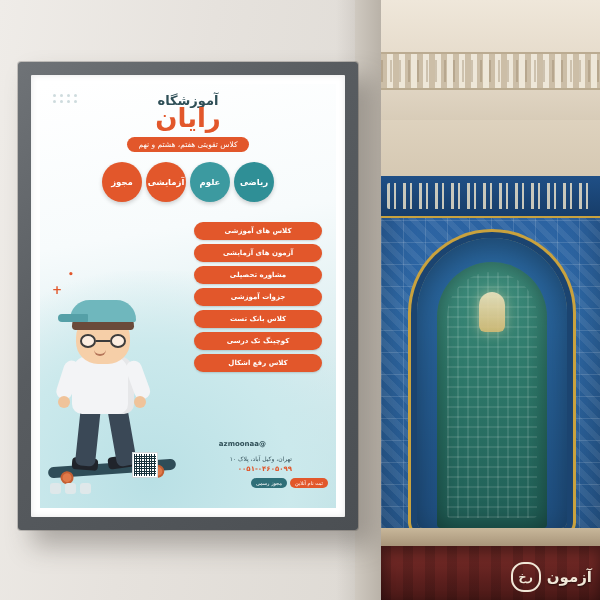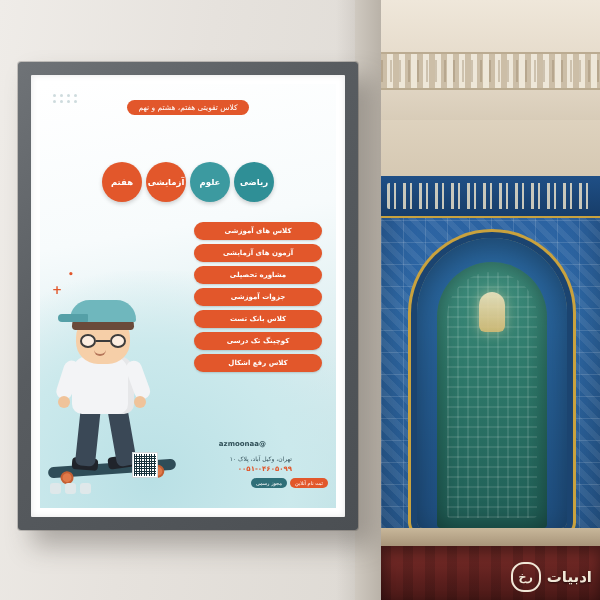--- a/index.html
+++ b/index.html
@@ -290,28 +290,32 @@
             <i></i>
             <i></i>
             <i></i>
             <i></i>
             <i></i>
             <i></i>
             <i></i>
         </div>
 
         <div class="p-head">
+          <div class="p-title">
+            <span class="small">آموزشگاه</span>
+            <span>رایان</span>
+          </div>
           <div class="p-sub">کلاس تقویتی هفتم، هشتم و نهم</div>
         </div>
 
         <div class="pills">
           <div class="pill" style="background:#2f8f96">ریاضی</div>
           <div class="pill" style="background:#3c9aa0">علوم</div>
           <div class="pill" style="background:#e2572b">آزمایشی</div>
-          <div class="pill" style="background:#e2572b">هفتم</div>
+          <div class="pill" style="background:#e2572b">مجوز</div>
         </div>
 
         <div class="svc-list">
           <div class="svc">کلاس های آموزشی</div>
           <div class="svc">آزمون های آزمایشی</div>
           <div class="svc">مشاوره تحصیلی</div>
           <div class="svc">جزوات آموزشی</div>
           <div class="svc">کلاس بانک تست</div>
           <div class="svc">کوچینگ تک درسی</div>
           <div class="svc">کلاس رفع اشکال</div>
@@ -371,18 +375,18 @@
       <div class="tilegrid"></div>
     </div>
     <div class="calig-band"></div>
     <div class="niche">
       <div class="inner-arch"></div>
       <div class="lamp"></div>
     </div>
     <div class="dado"></div>
     <div class="carpet"></div>
     <div class="watermark">
-      <div class="wm-text">ادبیات</div>
+      <div class="wm-text">آزمون</div>
       <div class="wm-logo">رخ</div>
     </div>
   </div>
 
 </div>
 
 </body></html>

